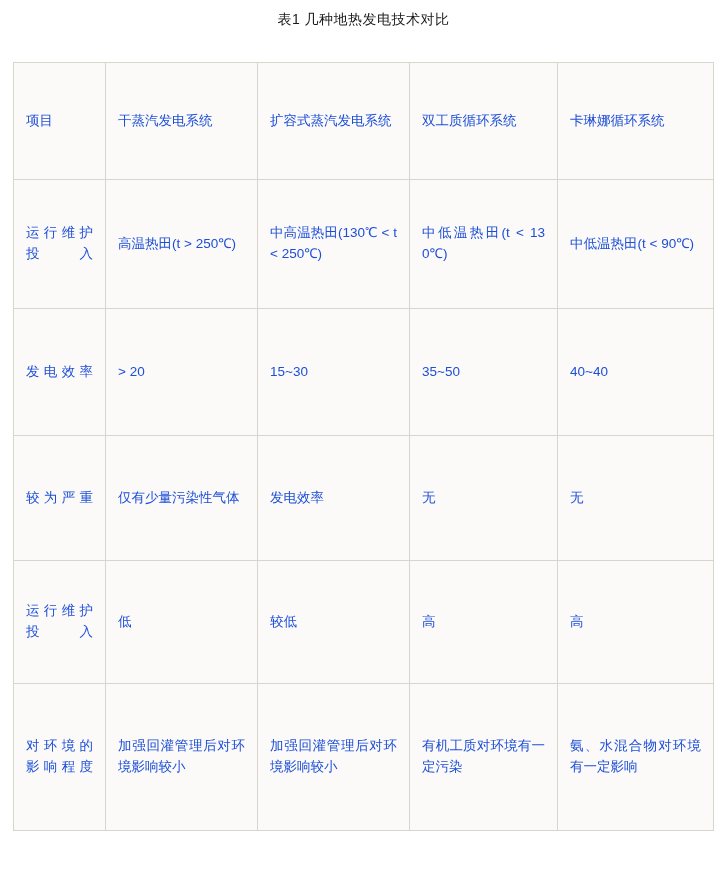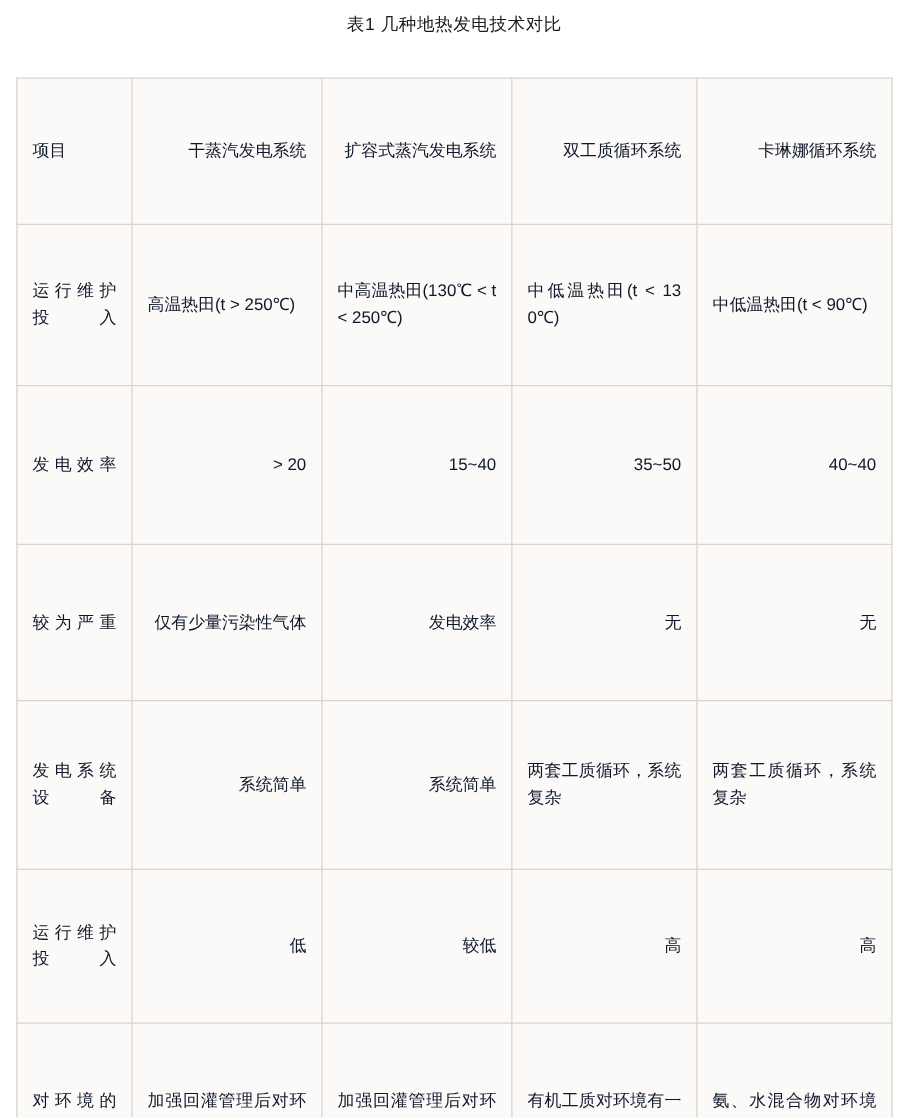--- a/index.html
+++ b/index.html
@@ -40,21 +40,21 @@
     width: 700px;
     table-layout: fixed;
     background: #fbfaf8;
   }
   table.cmp td {
     border: 1px solid #d9d4cc;
     vertical-align: middle;
     padding: 10px 12px;
     font-size: 13.5px;
     line-height: 1.55;
-    color: #0f172a;
+    color: #1d4ed8;
     background: #fbfaf8;
     word-break: break-all;
   }
   
   col.c0 { width: 92px; }
   col.c1 { width: 152px; }
   col.c2 { width: 152px; }
   col.c3 { width: 148px; }
   col.c4 { width: 156px; }
 
@@ -74,21 +74,21 @@
     height: 96px;
   }
   tr.r1 td { height: 108px; }
   tr.r2 td { height: 106px; }
   tr.r3 td { height: 104px; }
   tr.r4 td { height: 114px; }
   tr.r5 td { height: 102px; }
   tr.r6 td { height: 126px; }
 
   td.body-cell {
-    text-align: right;
+    text-align: left;
   }
   td.just {
     text-align: justify;
     text-align-last: left;
   }
 </style>
 </head>
 <body>
 
 <div class="page">
@@ -117,40 +117,33 @@
           <td class="rowhead">运行维护投入</td>
           <td class="body-cell just">高温热田(t &gt; 250℃)</td>
           <td class="body-cell just">中高温热田(130℃ &lt; t &lt; 250℃)</td>
           <td class="body-cell just">中低温热田(t &lt; 130℃)</td>
           <td class="body-cell just">中低温热田(t &lt; 90℃)</td>
         </tr>
 
         <tr class="r2">
           <td class="rowhead">发电效率</td>
           <td class="body-cell">&gt; 20</td>
-          <td class="body-cell">15~40</td>
+          <td class="body-cell">15~30</td>
           <td class="body-cell">35~50</td>
           <td class="body-cell">40~40</td>
         </tr>
 
         <tr class="r3">
           <td class="rowhead">较为严重</td>
           <td class="body-cell">仅有少量污染性气体</td>
           <td class="body-cell">发电效率</td>
           <td class="body-cell">无</td>
           <td class="body-cell">无</td>
         </tr>
 
-        <tr class="r4">
-          <td class="rowhead">发电系统设备</td>
-          <td class="body-cell">系统简单</td>
-          <td class="body-cell">系统简单</td>
-          <td class="body-cell just">两套工质循环，系统复杂</td>
-          <td class="body-cell just">两套工质循环，系统复杂</td>
-        </tr>
 
         <tr class="r5">
           <td class="rowhead">运行维护投入</td>
           <td class="body-cell">低</td>
           <td class="body-cell">较低</td>
           <td class="body-cell">高</td>
           <td class="body-cell">高</td>
         </tr>
 
         <tr class="r6">

